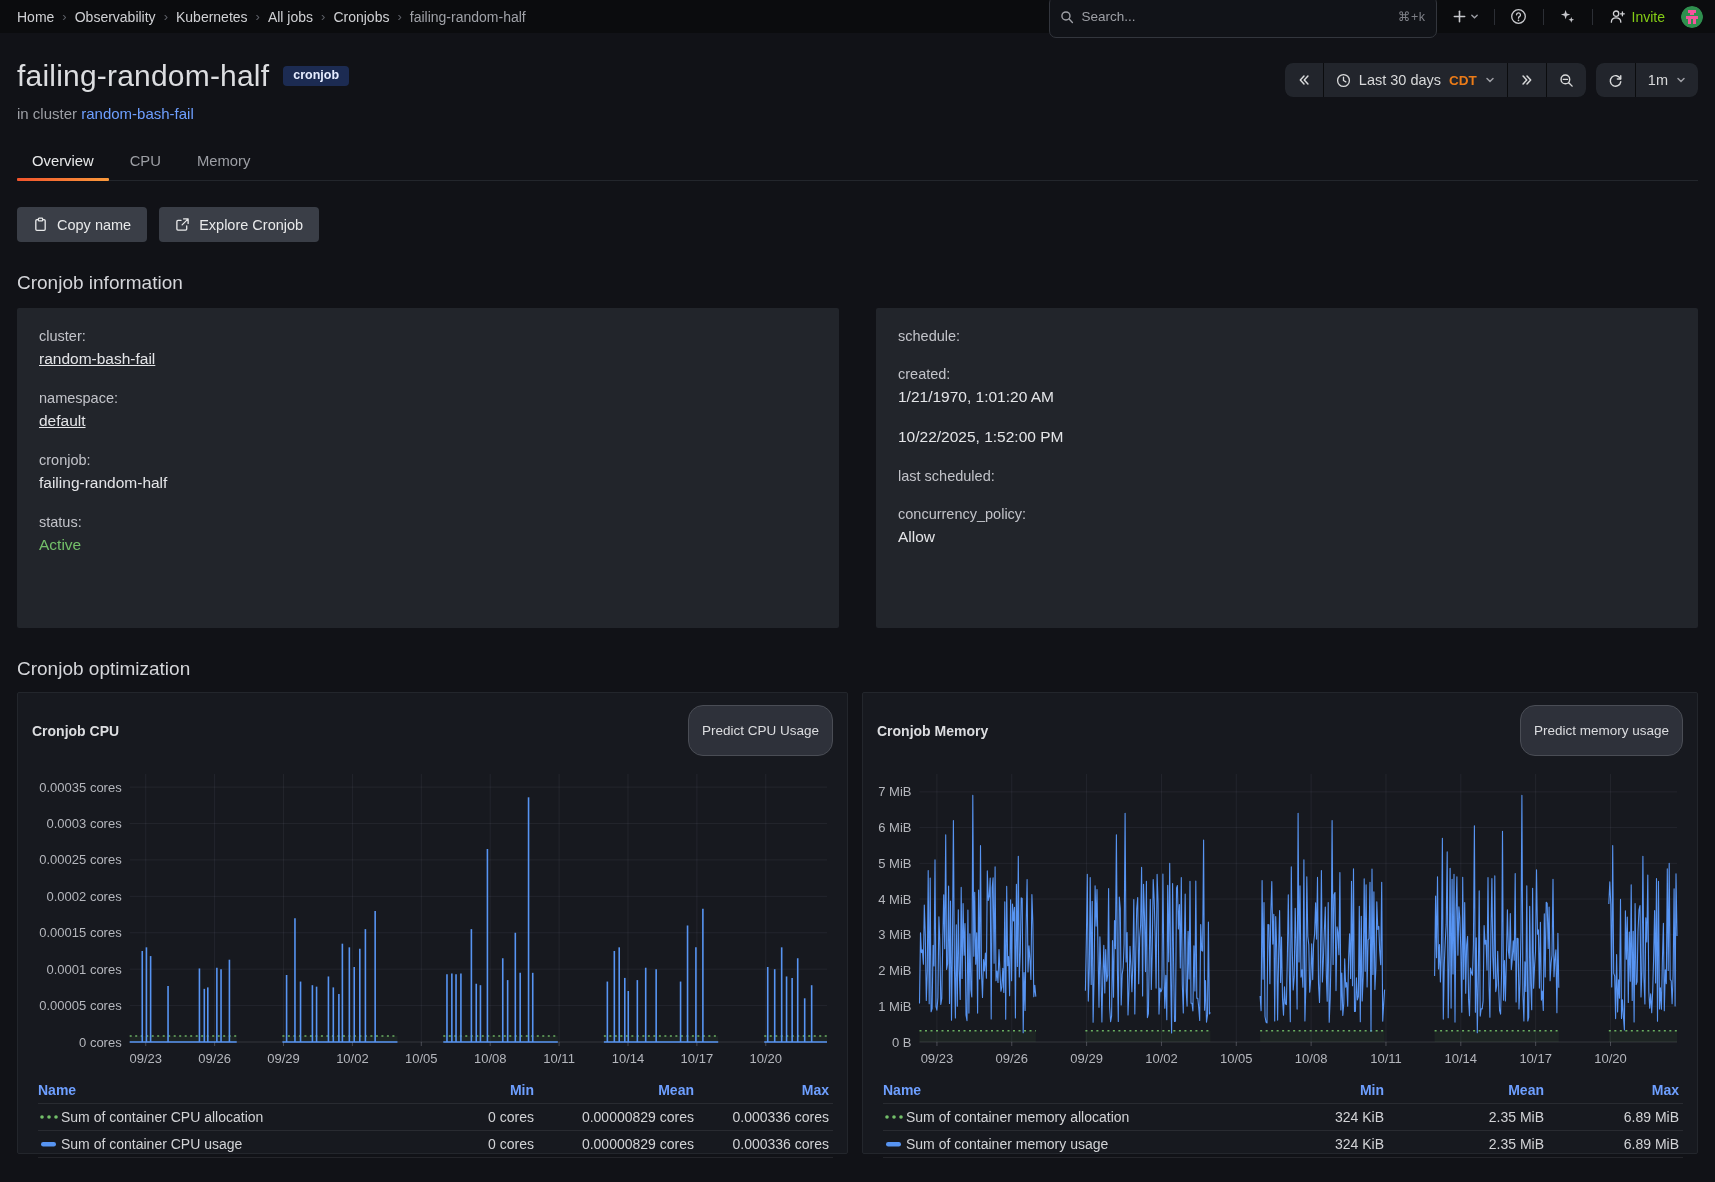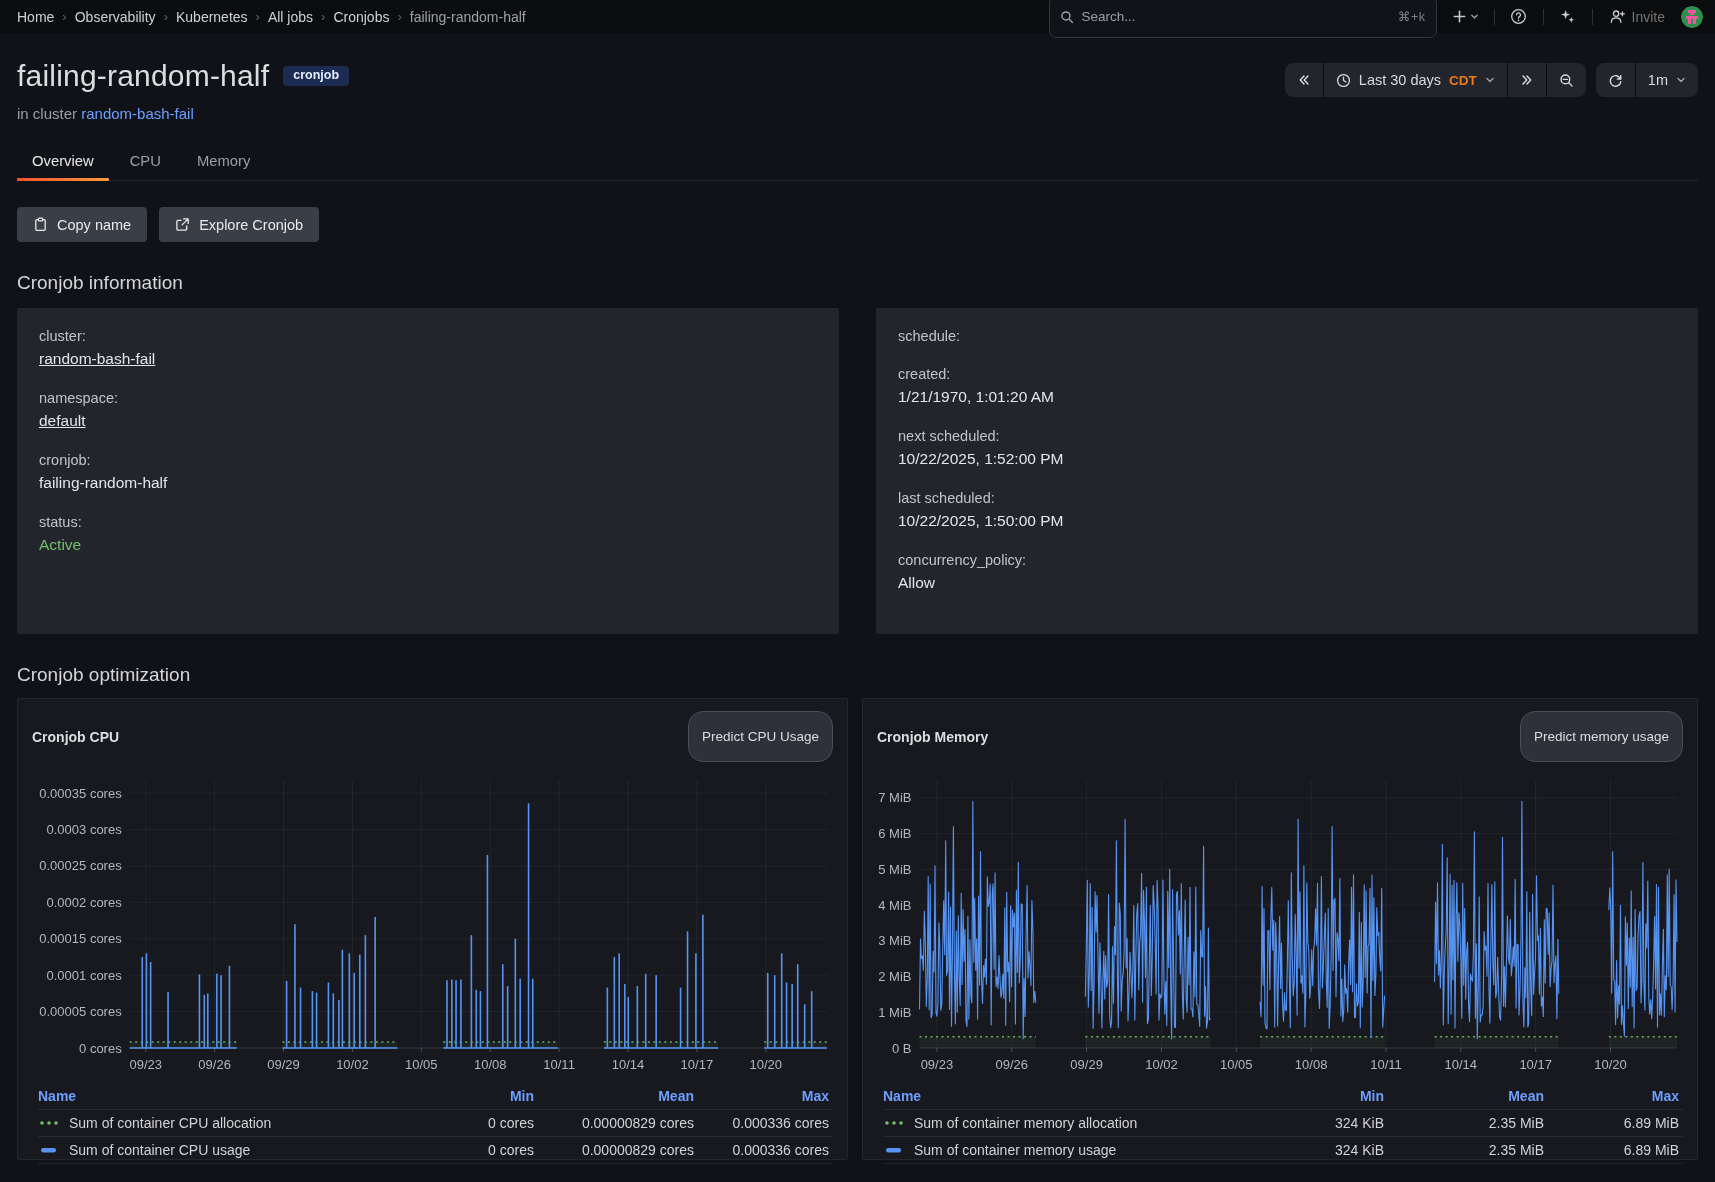--- a/index.html
+++ b/index.html
@@ -32,21 +32,21 @@
   .searchbox .ph { flex:1; font-size:13.5px; color:#9d9fa5; }
   .searchbox .kbd { font-size:12.5px; color:#7e8087; letter-spacing:.5px; }
 
   .topbar-actions { display:flex; align-items:center; gap:6px; }
   .icon-btn {
     height:26px; min-width:28px; padding:0 5px; border-radius:6px;
     display:flex; align-items:center; justify-content:center; gap:3px;
     color:#c8c9cd; cursor:pointer;
   }
   .tb-divider { width:1px; height:16px; background:#2c2f35; margin:0 4px; }
-  .invite-btn { display:flex; align-items:center; gap:6px; color:#737373; font-size:14px; padding:0 6px; cursor:pointer; }
+  .invite-btn { display:flex; align-items:center; gap:6px; color:#84cc16; font-size:14px; padding:0 6px; cursor:pointer; }
   .avatar { width:22px; height:22px; border-radius:50%; overflow:hidden; cursor:pointer; margin-left:4px; }
 
   svg.ic { display:block; }
 
   
   .page { padding:0 17px; }
   .page-header { display:flex; justify-content:space-between; align-items:flex-start; margin-top:26px; }
   .title-row { display:flex; align-items:center; gap:14px; }
   h1.page-title { font-size:30px; font-weight:500; color:#dcdde0; letter-spacing:.2px; }
   .badge {
@@ -119,21 +119,21 @@
   .legend { margin:4px 14px 10px 20px; font-size:14px; }
   .legend-row {
     display:grid; grid-template-columns:1fr 115px 160px 135px;
     align-items:center; height:27px; border-bottom:1px solid rgba(204,204,220,0.10);
   }
   .legend-row.header { color:#6e9fff; font-weight:700; border-bottom:1px solid rgba(204,204,220,0.10); }
   .legend-row.header .cell { cursor:pointer; }
   .legend-row .cell { white-space:nowrap; }
   .legend-row .cell.num { text-align:right; padding-right:4px; color:#d2d3d6; }
   .legend-row.header .cell.num { color:#6e9fff; }
-  .legend-name { display:flex; align-items:center; gap:9px; color:#d2d3d6; }
+  .legend-name { display:flex; align-items:center; gap:1px; color:#d2d3d6; }
 </style>
 </head>
 <body>
 
 <header class="topbar">
   <nav class="breadcrumb" id="breadcrumb">
       <span class="crumb">Home</span>
       <span class="sep">›</span>
       <span class="crumb">Observability</span>
       <span class="sep">›</span>
@@ -309,26 +309,24 @@
       </section>
       <section class="info-panel">
         <div class="field">
           <div class="flabel">schedule:</div>
         </div>
         <div class="field">
           <div class="flabel">created:</div>
           <div class="fvalue">1/21/1970, 1:01:20 AM</div>
         </div>
         <div class="field">
-          <div class="flabel">next scheduled:</div>
           <div class="fvalue">10/22/2025, 1:52:00 PM</div>
         </div>
         <div class="field">
           <div class="flabel">last scheduled:</div>
-          <div class="fvalue">10/22/2025, 1:50:00 PM</div>
         </div>
         <div class="field">
           <div class="flabel">concurrency_policy:</div>
           <div class="fvalue">Allow</div>
         </div>
       </section>
     </div>
 
   <h2 class="section-title">Cronjob optimization</h2>
   <div class="charts-grid">

